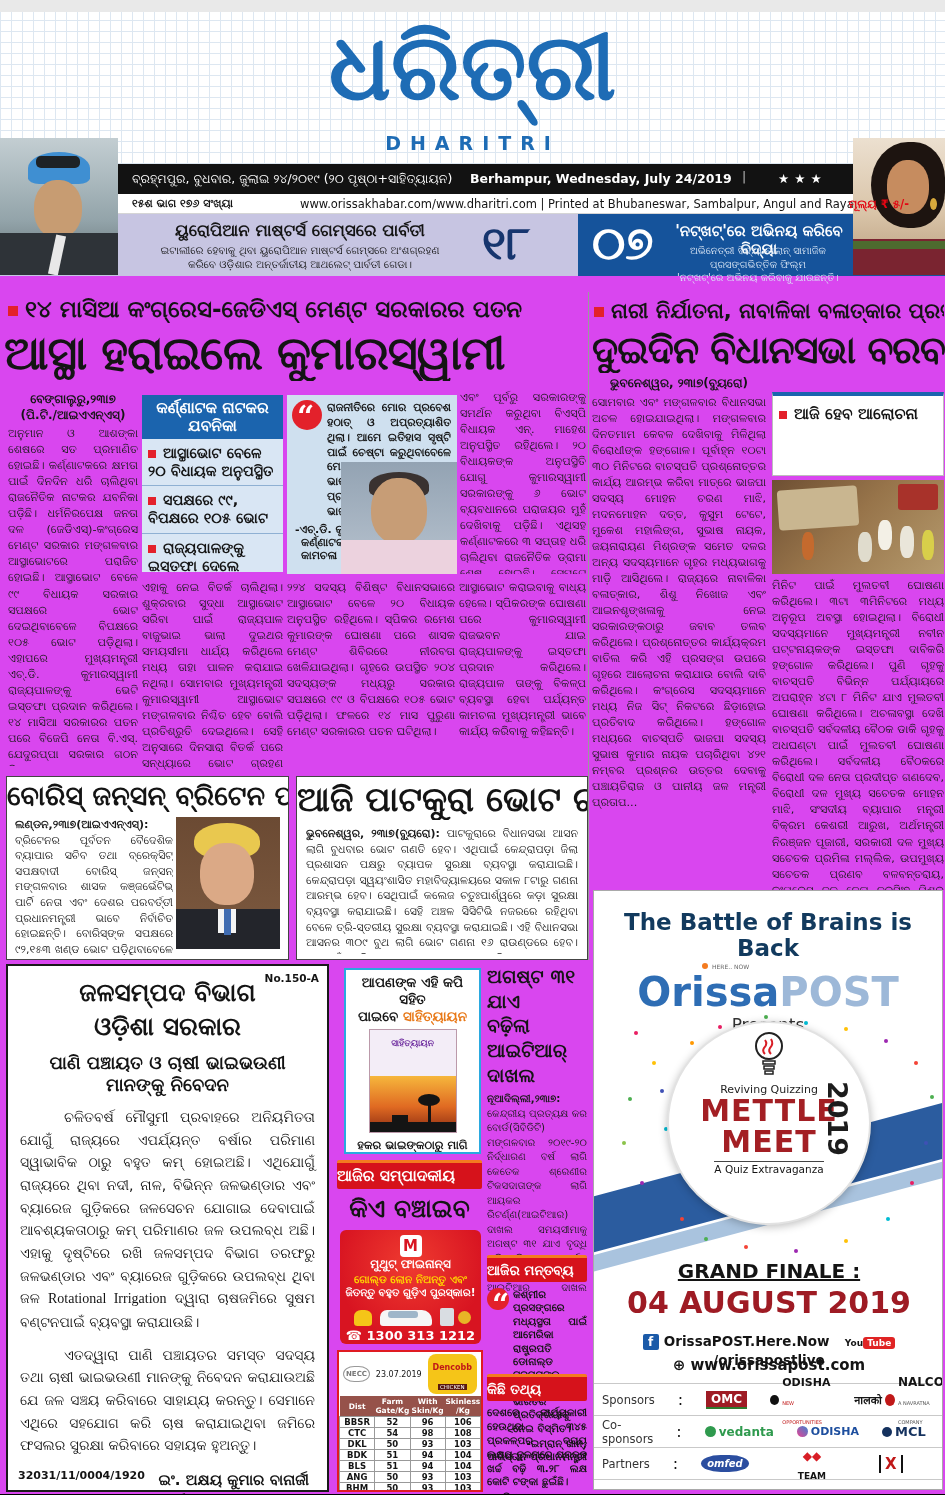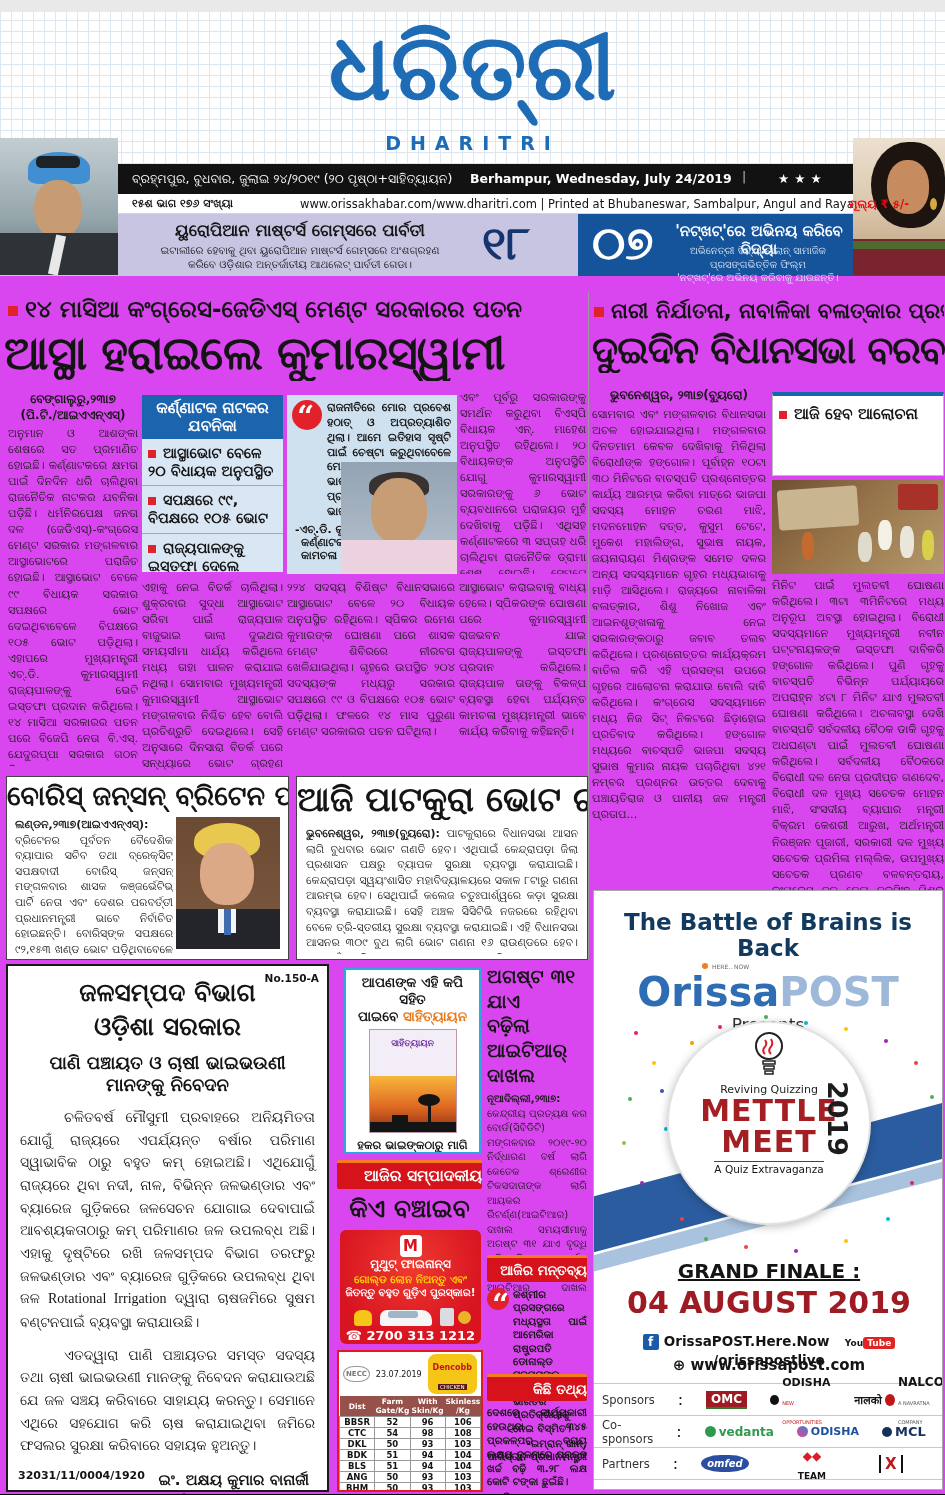--- a/index.html
+++ b/index.html
@@ -6,21 +6,21 @@
 body{background:#e9e9e9;font-family:"DejaVu Sans",sans-serif}
 #page{position:relative;width:945px;height:1495px;margin:12px auto;background:#d946ef;overflow:hidden;color:#141414}
 .abs{position:absolute}
 .b{font-weight:bold}
 .c{text-align:center}
 .j{text-align:justify}
 .nowrap{white-space:nowrap;overflow:hidden}
 .body-txt{font-size:11.3px;line-height:1.42;text-align:justify;overflow:hidden;color:#1a1a1a}
 .dateline{font-weight:bold;font-size:12px;text-align:center;line-height:1.3;margin-bottom:3px}
 .red-sq{display:inline-block;width:10px;height:10px;background:#e3212b;margin-right:7px;vertical-align:middle}
-.banner{background:#d6121b;border-top:3px solid #f47b20;color:#fff;font-weight:bold;text-align:right;border-radius:2px}
+.banner{background:#d6121b;border-top:3px solid #f47b20;color:#fff;font-weight:bold;text-align:left;border-radius:2px}
 
 #masthead{left:0;top:0;width:945px;height:152px;background:
  repeating-linear-gradient(0deg,#dde7f1 0 1px,transparent 1px 11px),
  repeating-linear-gradient(90deg,#dde7f1 0 1px,transparent 1px 11px),#fff}
 #logo{left:0;top:-2px;width:945px;text-align:center;font-size:92px;font-weight:bold;color:#1e6cb5;line-height:1.25}
 #logo-latin{left:0;top:120px;width:945px;text-align:center;font-size:19px;font-weight:bold;color:#1e6cb5;letter-spacing:9px}
 #topbar{left:0;top:152px;width:945px;height:30px;background:#121212;color:#fff;font-size:12.5px}
 #subbar{left:0;top:182px;width:945px;height:20px;background:#fff;font-size:11.5px;border-bottom:1px solid #d5d5d5}
 
 .photo{overflow:hidden;z-index:5}
@@ -164,21 +164,21 @@
   <div class="abs body-txt" style="left:460px;top:378px;width:126px;height:184px">ଏବଂ ପୂର୍ବରୁ ସରକାରଙ୍କୁ ସମର୍ଥନ କରୁଥିବା ବିଏସ୍‌ପି ବିଧାୟକ ଏନ୍. ମାହେଶ ଅନୁପସ୍ଥିତ ରହିଥିଲେ। ୨୦ ବିଧାୟକଙ୍କ ଅନୁପସ୍ଥିତି ଯୋଗୁ କୁମାରସ୍ୱାମୀ ସରକାରଙ୍କୁ ୬ ଭୋଟ ବ୍ୟବଧାନରେ ପରାଜୟର ମୁହଁ ଦେଖିବାକୁ ପଡ଼ିଛି। ଏଥିସହ କର୍ଣ୍ଣାଟକରେ ୩ ସପ୍ତାହ ଧରି ଚାଲିଥିବା ରାଜନୈତିକ ଡ୍ରାମା ଶେଷ ହୋଇଛି। ସେପଟେ ଆସ୍ଥାଭୋଟ ପାଖେଇ ଆସୁଥିବାବେଳେ ପୋଲିସ ପକ୍ଷରୁ ସହରରେ ୧୪୪ ଧାରା ଜାରି କରାଯାଇଥିଲା। ୨୫ ତାରିଖ ପର୍ଯ୍ୟନ୍ତ ସମସ୍ତ ପବ୍ ଓ ମଦ ଦୋକାନ ବନ୍ଦ ରହିବ ବୋଲି ବେଙ୍ଗାଲୁରୁ ପୋଲିସ କମିଶନର ଆଲୋକ କୁମାର ଘୋଷଣା କରିଥିଲେ।</div>
   <div class="abs body-txt" style="left:142px;top:568px;width:141px;height:192px">ଏହାକୁ ନେଇ ବିତର୍କ ଚାଲିଥିଲା। ଶୁକ୍ରବାର ସୁଦ୍ଧା ଆସ୍ଥାଭୋଟ ସରିବା ପାଇଁ ରାଜ୍ୟପାଳ ବାଜୁଭାଇ ଭାଲା ଦୁଇଥର ସମୟସୀମା ଧାର୍ଯ୍ୟ କରିଥିଲେ ମଧ୍ୟ ତାହା ପାଳନ କରାଯାଇ ନଥିଲା। ସୋମବାର ମୁଖ୍ୟମନ୍ତ୍ରୀ କୁମାରସ୍ୱାମୀ ଆସ୍ଥାଭୋଟ ମଙ୍ଗଳବାର ନିଶ୍ଚିତ ହେବ ବୋଲି ପ୍ରତିଶ୍ରୁତି ଦେଇଥିଲେ। ସେହି ଅନୁସାରେ ଦିନସାରା ବିତର୍କ ପରେ ସନ୍ଧ୍ୟାରେ ଭୋଟ ଗ୍ରହଣ କରାଯାଇଥିଲା।</div>
   <div class="abs body-txt" style="left:287px;top:568px;width:168px;height:192px">୨୨୪ ସଦସ୍ୟ ବିଶିଷ୍ଟ ବିଧାନସଭାରେ ଆସ୍ଥାଭୋଟ ବେଳେ ୨୦ ବିଧାୟକ ଅନୁପସ୍ଥିତ ରହିଥିଲେ। ସ୍ପିକର ରମେଶ କୁମାରଙ୍କ ଘୋଷଣା ପରେ ଶାସକ ମେଣ୍ଟ ଶିବିରରେ ନୀରବତା ଖେଳିଯାଇଥିଲା। ଗୃହରେ ଉପସ୍ଥିତ ୨୦୪ ସଦସ୍ୟଙ୍କ ମଧ୍ୟରୁ ସରକାର ସପକ୍ଷରେ ୯୯ ଓ ବିପକ୍ଷରେ ୧୦୫ ଭୋଟ ପଡ଼ିଥିଲା। ଫଳରେ ୧୪ ମାସ ପୁରୁଣା ମେଣ୍ଟ ସରକାରର ପତନ ଘଟିଥିଲା।</div>
   <div class="abs body-txt" style="left:459px;top:568px;width:127px;height:192px">ଆସ୍ଥାଭୋଟ କରାଇବାକୁ ବାଧ୍ୟ ହେଲେ। ସ୍ପିକରଙ୍କ ଘୋଷଣା ପରେ କୁମାରସ୍ୱାମୀ ରାଜଭବନ ଯାଇ ରାଜ୍ୟପାଳଙ୍କୁ ଇସ୍ତଫା ପ୍ରଦାନ କରିଥିଲେ। ରାଜ୍ୟପାଳ ତାଙ୍କୁ ବିକଳ୍ପ ବ୍ୟବସ୍ଥା ହେବା ପର୍ଯ୍ୟନ୍ତ କାମଚଳା ମୁଖ୍ୟମନ୍ତ୍ରୀ ଭାବେ କାର୍ଯ୍ୟ କରିବାକୁ କହିଛନ୍ତି।</div>
 
   <div class="abs b nowrap" style="left:594px;top:287px;width:350px;font-size:21px">
     <span class="red-sq"></span><span>ନାରୀ ନିର୍ଯାତନା, ନାବାଳିକା ବଳାତ୍କାର ପ୍ରସଙ୍ଗ</span>
   </div>
   <div class="abs b nowrap" style="left:592px;top:316px;width:353px;font-size:38px;letter-spacing:-1px">ଦୁଇଦିନ ବିଧାନସଭା ବରବାଦ</div>
 
-  <div class="abs" style="left:592px;top:376px;width:174px;height:502px;overflow:hidden">
+  <div class="abs" style="left:592px;top:364px;width:174px;height:502px;overflow:hidden">
     <div class="dateline">ଭୁବନେଶ୍ୱର, ୨୩ା୭(ବ୍ୟୁରୋ)</div>
     <div class="body-txt" style="height:478px">ସୋମବାର ଏବଂ ମଙ୍ଗଳବାର ବିଧାନସଭା ଅଚଳ ହୋଇଯାଇଥିଲା। ମଙ୍ଗଳବାର ଦିନତମାମ କେବଳ ଦେଖିବାକୁ ମିଳିଥିଲା ବିରୋଧୀଙ୍କ ହଙ୍ଗୋଳ। ପୂର୍ବାହ୍ନ ୧୦ଟା ୩୦ ମିନିଟରେ ବାଚସ୍ପତି ପ୍ରଶ୍ନୋତ୍ତର କାର୍ଯ୍ୟ ଆରମ୍ଭ କରିବା ମାତ୍ରେ ଭାଜପା ସଦସ୍ୟ ମୋହନ ଚରଣ ମାଝି, ମଦନମୋହନ ଦତ୍ତ, କୁସୁମ ଟେଟେ, ମୁକେଶ ମହାଲିଙ୍ଗ, ସୁଭାଷ ନାୟକ, ଜୟନାରାୟଣ ମିଶ୍ରଙ୍କ ସମେତ ଦଳର ଅନ୍ୟ ସଦସ୍ୟମାନେ ଗୃହର ମଧ୍ୟଭାଗକୁ ମାଡ଼ି ଆସିଥିଲେ। ରାଜ୍ୟରେ ନାବାଳିକା ବଳାତ୍କାର, ଶିଶୁ ନିଖୋଜ ଏବଂ ଆଇନଶୃଙ୍ଖଳାକୁ ନେଇ ସରକାରଙ୍କଠାରୁ ଜବାବ ତଲବ କରିଥିଲେ। ପ୍ରଶ୍ନୋତ୍ତର କାର୍ଯ୍ୟକ୍ରମ ବାତିଲ କରି ଏହି ପ୍ରସଙ୍ଗ ଉପରେ ଗୃହରେ ଆଲୋଚନା କରାଯାଉ ବୋଲି ଦାବି କରିଥିଲେ। କଂଗ୍ରେସ ସଦସ୍ୟମାନେ ମଧ୍ୟ ନିଜ ସିଟ୍ ନିକଟରେ ଛିଡ଼ାହୋଇ ପ୍ରତିବାଦ କରିଥିଲେ। ହଙ୍ଗୋଳ ମଧ୍ୟରେ ବାଚସ୍ପତି ଭାଜପା ସଦସ୍ୟ ସୁଭାଷ କୁମାର ନାୟକ ପଚାରିଥିବା ୪୨୧ ନମ୍ବର ପ୍ରଶ୍ନର ଉତ୍ତର ଦେବାକୁ ପଞ୍ଚାୟତିରାଜ ଓ ପାନୀୟ ଜଳ ମନ୍ତ୍ରୀ ପ୍ରତାପ...</div>
   </div>
 
   <div id="sidebox" class="abs">
     <div class="b" style="font-size:15.5px;padding-top:5px"><span class="red-sq" style="width:8px;height:8px"></span><span>ଆଜି ହେବ ଆଲୋଚନା</span></div>
   </div>
 
   <div id="assembly-photo" class="abs photo">
     <div class="abs" style="left:6px;top:8px;width:80px;height:40px;background:#c9b690;border-radius:4px;transform:rotate(-4deg)"></div>
@@ -252,21 +252,21 @@
     <div class="b" style="font-size:12px">ମୁଥୁଟ୍ ଫାଇନାନ୍ସ</div>
     <div class="b" style="font-size:10.5px;color:#ffd400;margin-top:2px">ଗୋଲ୍ଡ ଲୋନ ନିଅନ୍ତୁ ଏବଂ</div>
     <div class="b" style="font-size:10.5px">ଜିତନ୍ତୁ ବହୁତ ଗୁଡ଼ିଏ ପୁରସ୍କାର!</div>
     <div style="position:relative;height:26px;margin-top:3px">
       <div class="abs" style="left:14px;bottom:2px;width:18px;height:16px;background:#f5c518;border-radius:40% 40% 20% 20%"></div>
       <div class="abs" style="left:40px;bottom:2px;width:52px;height:16px;background:#f6f6f6;border-radius:7px 10px 3px 3px"></div>
       <div class="abs" style="left:48px;bottom:10px;width:30px;height:7px;background:#9fb6c9;border-radius:3px"></div>
       <div class="abs" style="left:100px;bottom:2px;width:14px;height:18px;background:#d9dde2;border-radius:2px"></div>
       <div class="abs" style="left:118px;bottom:4px;width:13px;height:13px;background:#e8b526;border-radius:50%"></div>
     </div>
-    <div class="b" style="font-size:13px">☎ <span>2700 313 1212</span></div>
+    <div class="b" style="font-size:13px">☎ <span>1300 313 1212</span></div>
     <div class="b" style="font-size:10.5px;color:#ffd400">muthootfinance.com</div>
   </div>
 
   <div id="eggbox" class="abs">
     <div style="display:flex;align-items:center;justify-content:space-between;padding:2px 4px">
       <span class="b" style="font-size:7px;color:#777;border:1px solid #999;border-radius:50% / 60%;padding:3px 2px">NECC</span>
       <span style="font-size:8px">23.07.2019</span>
       <span style="background:#f5c518;border-radius:8px;padding:1px 5px;text-align:center"><b style="font-size:8px;color:#c01818">Dencobb</b><br><span style="font-size:5.5px;background:#5a1a10;color:#fff;padding:0 2px">CHICKEN</span></span>
     </div>
     <table>

